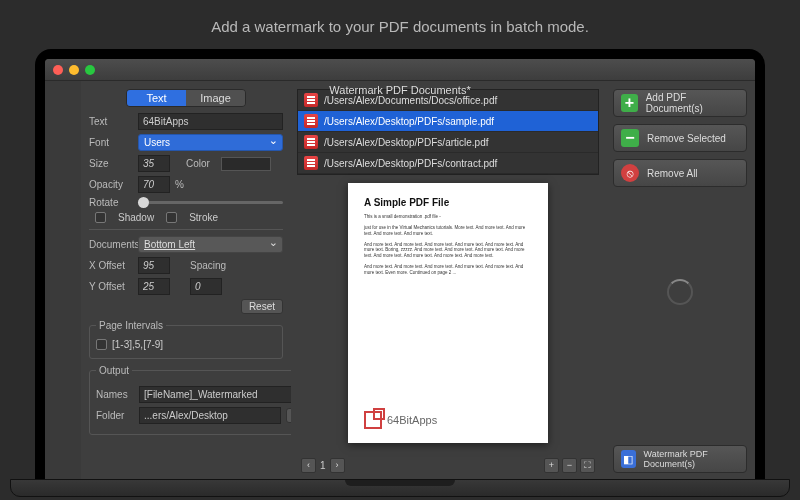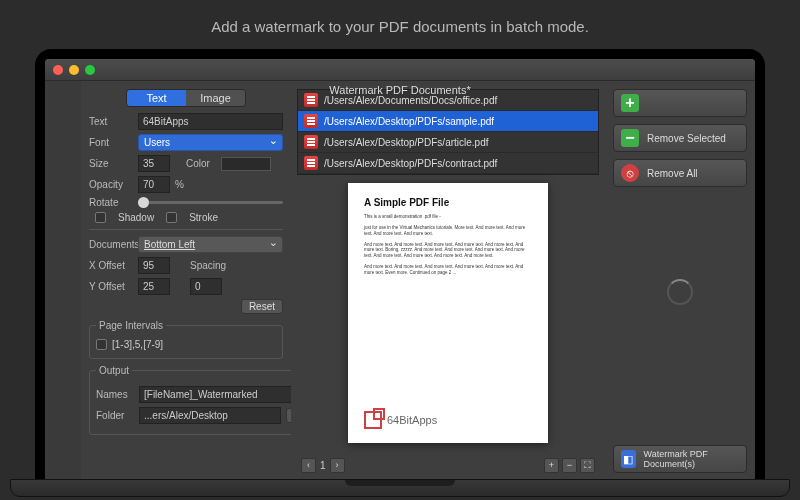--- a/index.html
+++ b/index.html
@@ -91,21 +91,21 @@
     background: #505050; color: #ddd; cursor: pointer;
   }
   .seg-btn.active { background: #2f6fe0; color: #fff; }
 
   .row { display: flex; align-items: center; margin: 4px 0; gap: 5px; }
   .lbl { width: 44px; color: #bbb; font-size: 10px; }
   .txt-input {
     background: #2f2f2f; border: 1px solid #222; color: #ccc;
     padding: 2px 4px; font-size: 10px; flex: 1; height: 17px;
   }
-  .sm-input { width: 32px; flex: none; text-align: left;}
+  .sm-input { width: 32px; flex: none; text-align: left; font-style: italic;}
   .select {
     background: #2f6cd8; color: #fff; border: 1px solid #2556ab;
     padding: 1px 16px 1px 5px; font-size: 10px; flex: 1; height: 17px;
     position: relative; border-radius: 3px;
     display: flex; align-items: center;
   }
   .select::after { content: "⌄"; position: absolute; right: 4px; top: -1px; font-size: 11px; color: #fff;}
   .select.gray { background: #585858; border-color: #444; color: #ddd; text-decoration: underline;}
   .select.gray::after { color: #ddd; }
   .colorwell { width: 50px; height: 14px; background: #2a2a2a; border: 1px solid #555; }
@@ -331,20 +331,21 @@
             <div class="pager-btn">+</div>
             <div class="pager-btn">−</div>
             <div class="pager-btn">⛶</div>
           </div>
         </div>
       </div>
 
       <div class="right">
         <div class="act-btn">
           <span class="ico-box ico-plus">+</span>
+          <span>Add PDF Document(s)</span>
         </div>
         <div class="act-btn">
           <span class="ico-box ico-minus">−</span>
           <span>Remove Selected</span>
         </div>
         <div class="act-btn">
           <span class="ico-box ico-no">⦸</span>
           <span>Remove All</span>
         </div>
 

